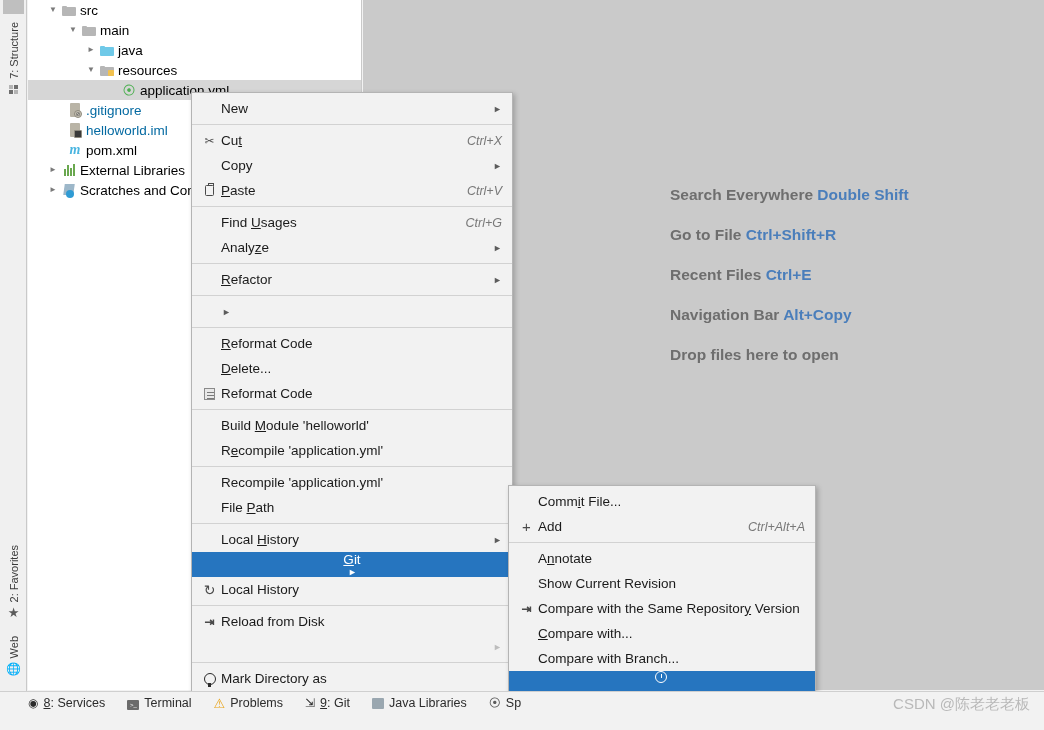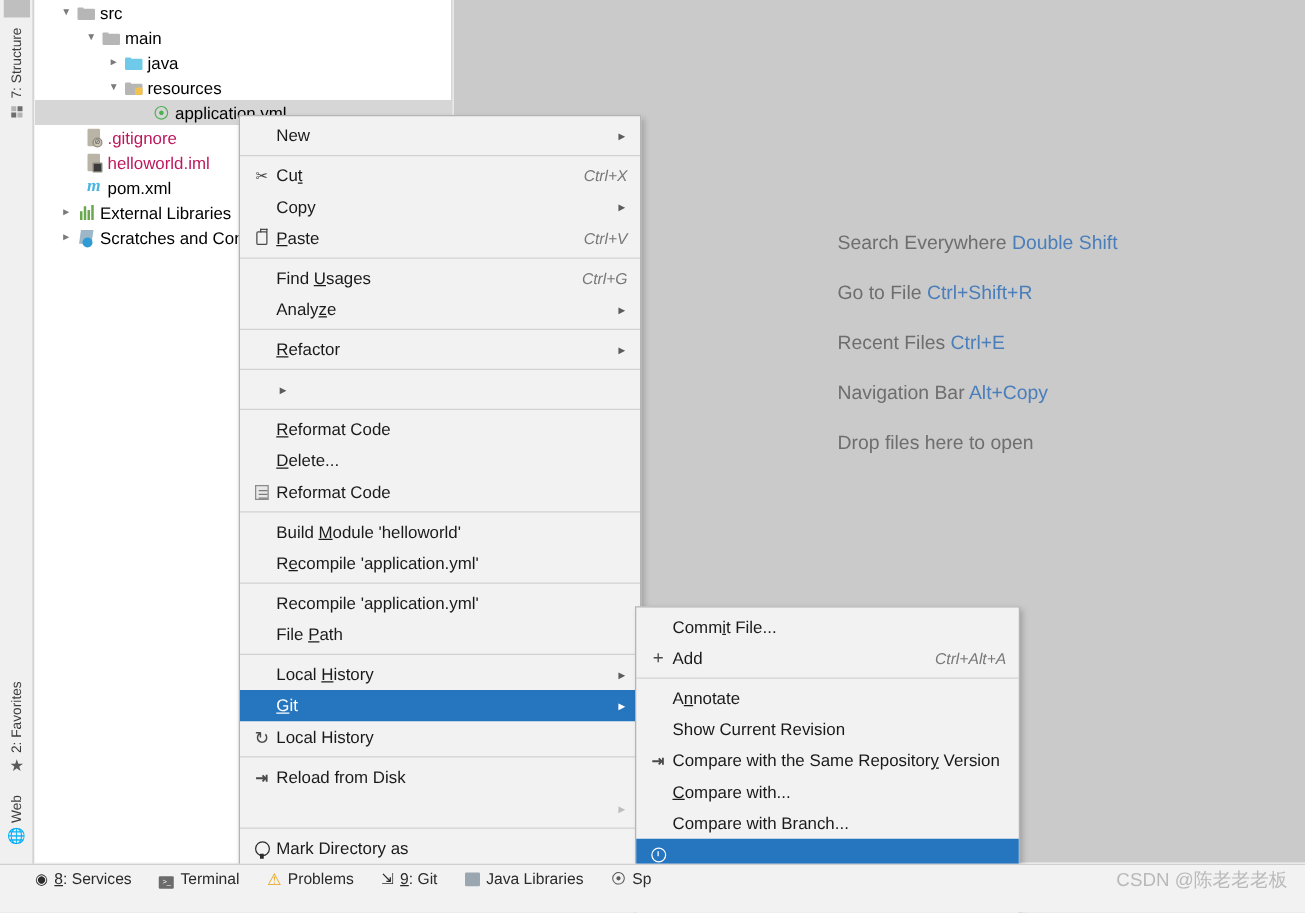--- a/index.html
+++ b/index.html
@@ -66,21 +66,21 @@
     color: #000000;
     white-space: nowrap;
   }
   .tree-row.selected { background: #d6d6d6; }
   .twisty {
     width: 14px; text-align: center;
     font-size: 8px; color: #7a7a7a; line-height: 20px;
   }
   .tree-ico { width: 18px; display:inline-flex; align-items:center; justify-content:center; }
   .lbl { padding-left: 2px; }
-  .lbl.olive { color: #be185d; }
+  .lbl.olive { color: #0369a1; }
 
   
   .folder { width: 14px; height: 11px; position: relative; display:inline-block; }
   .folder::before {
     content:''; position:absolute; left:0; top:1px; width:5px; height:2px;
     background: var(--fc,#b0b0b0); border-radius:1px 1px 0 0;
   }
   .folder::after {
     content:''; position:absolute; left:0; top:2.5px; width:14px; height:8.5px;
     background: var(--fc,#b0b0b0); border-radius:1px;
@@ -120,20 +120,21 @@
     position: absolute; left: 363px; top: 0;
     width: 681px; height: 690px;
     background: #cacaca;
   }
   .hints {
     position: absolute; left: 307px; top: 175px;
     font-size: 15.5px;
     color: #6e6e6e;
     line-height: 40px;
     white-space: nowrap;
+    font-weight: bold;
   }
   .hints .key { color: #4a7ebb; }
 
   
   .statusbar {
     position: absolute; left: 0; top: 691px;
     width: 1044px; height: 39px;
     background: #f2f2f2;
     border-top: 1px solid #cfcfcf;
   }
@@ -167,21 +168,21 @@
   #menu-main { left: 191px; top: 92px; width: 322px; }
   #menu-git  { left: 508px; top: 485px; width: 308px; }
 
   .mi {
     position: relative;
     height: 25px;
     display: flex; align-items: center;
     padding: 0 10px 0 8px;
     white-space: nowrap;
   }
-  .mi.highlight { background: #2675bf; color: #ffffff; }
+  .mi.highlight { background: #2675bf; color: #ffffff; flex-direction: column; }
   .mi.disabled  { color: #a6a6a6; }
   .mi .mi-ico {
     width: 19px; min-width: 19px;
     display: inline-flex; align-items: center; justify-content: center;
     font-size: 12px; color: #4a4a4a;
   }
   .mi.highlight .mi-ico { color: #ffffff; }
   .mi .mi-label { flex: 1 1 auto; padding-left: 2px; }
   .mi .mi-key {
     color: #787878; font-size: 12.5px; padding-left: 22px; font-style: italic;

